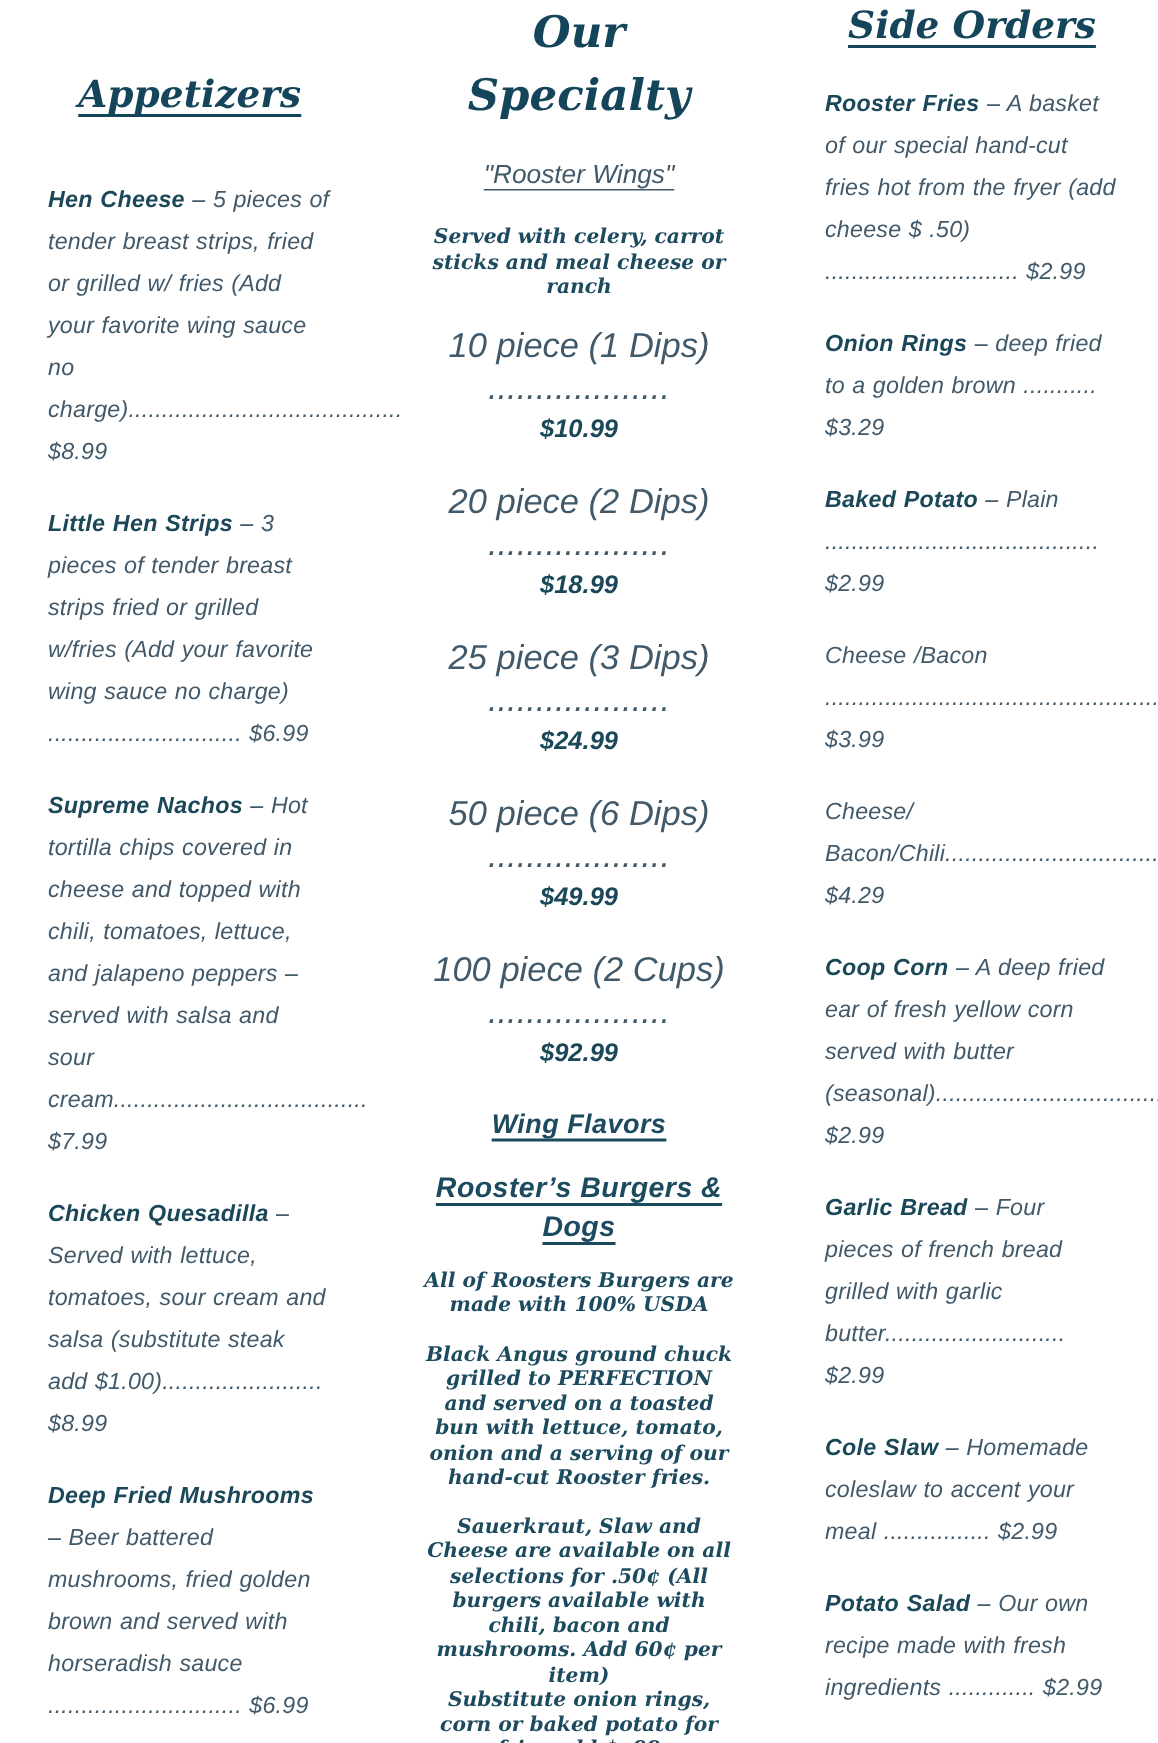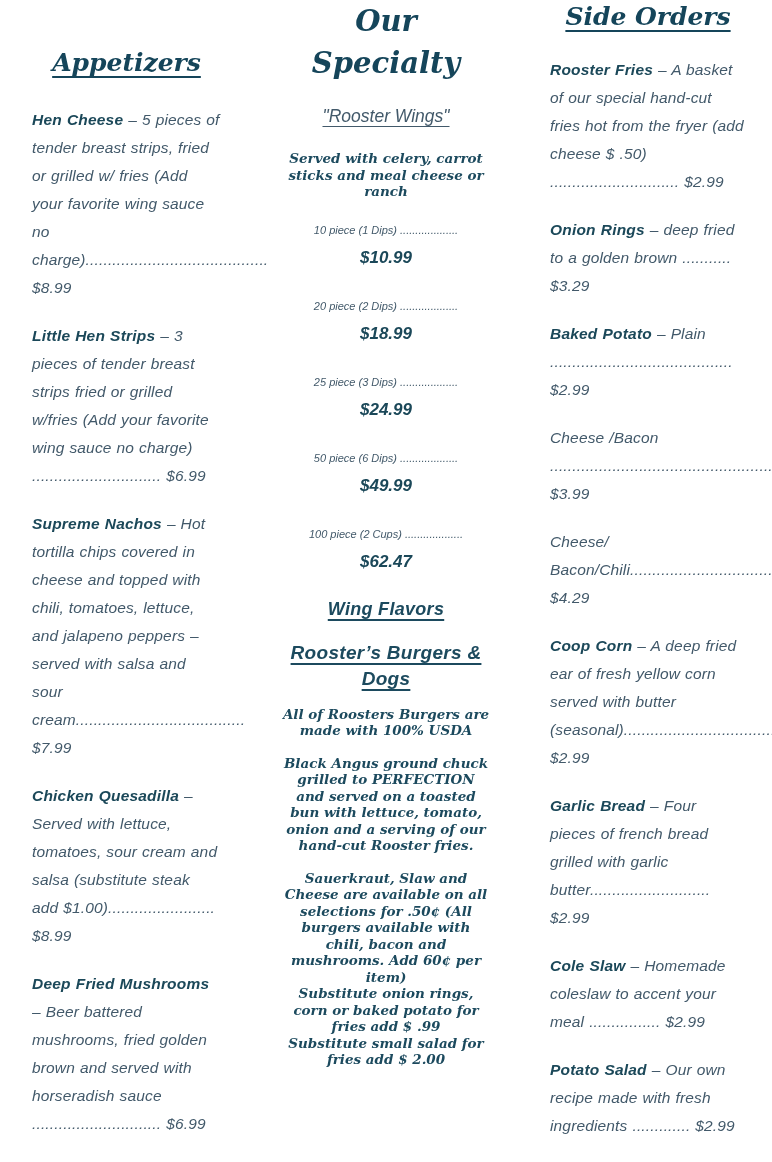--- a/index.html
+++ b/index.html
@@ -19,21 +19,21 @@
   
   .serif-title {
     font-family:"DejaVu Serif", serif;
     font-weight:bold;
     color:#15455a;
     text-align:center;
     margin:0;
   }
   .title-appetizers {
     font-size:25px; line-height:30px;
-    margin:48px 0 28px;
+    margin:48px 0 42px;
     text-decoration:underline;
     text-decoration-thickness:2px;
     text-underline-offset:5px;
   }
   .title-specialty {
     font-size:29px; line-height:42px;
     margin:0 auto 20px;
     max-width:175px;
   }
   .title-sides {
@@ -65,21 +65,21 @@
   }
   .serif-note {
     font-family:"DejaVu Serif", serif;
     font-weight:bold;
     color:#1c4a5e;
     font-size:13.5px;
     line-height:16.5px;
     margin:0 0 16px;
   }
   .size-label {
-    font-size:11px; line-height:28px;
+    font-size:23px; line-height:28px;
     color:#42596a; margin:0;
   }
   .size-price {
     font-size:17px; line-height:28px;
     font-weight:bold; color:#1b4859;
     margin:0 0 20px;
   }
   .sans-heading {
     font-size:18px; line-height:26px;
     font-weight:bold; color:#1c4a5e;
@@ -117,21 +117,21 @@
 
     <p class="size-label">10 piece (1 Dips) ...................</p>
     <p class="size-price">$10.99</p>
     <p class="size-label">20 piece (2 Dips) ...................</p>
     <p class="size-price">$18.99</p>
     <p class="size-label">25 piece (3 Dips) ...................</p>
     <p class="size-price">$24.99</p>
     <p class="size-label">50 piece (6 Dips) ...................</p>
     <p class="size-price">$49.99</p>
     <p class="size-label">100 piece (2 Cups) ...................</p>
-    <p class="size-price">$62.47</p>
+    <p class="size-price">$92.99</p>
 
     <h3 class="sans-heading">Wing Flavors</h3>
 
     <h3 class="sans-heading big">Rooster’s Burgers &amp; Dogs</h3>
     <p class="serif-note">All of Roosters Burgers are made with 100% USDA</p>
     <p class="serif-note">Black Angus ground chuck grilled to PERFECTION and served on a toasted bun with lettuce, tomato, onion and a serving of our hand-cut Rooster fries.</p>
     <p class="serif-note pre-wrap mb8">Sauerkraut, Slaw and Cheese are available on all selections for .50¢ (All burgers available with chili, bacon and mushrooms. Add 60¢ per item)
 Substitute onion rings, corn or baked potato for fries add $ .99
 Substitute small salad for fries add $ 2.00</p>
 

